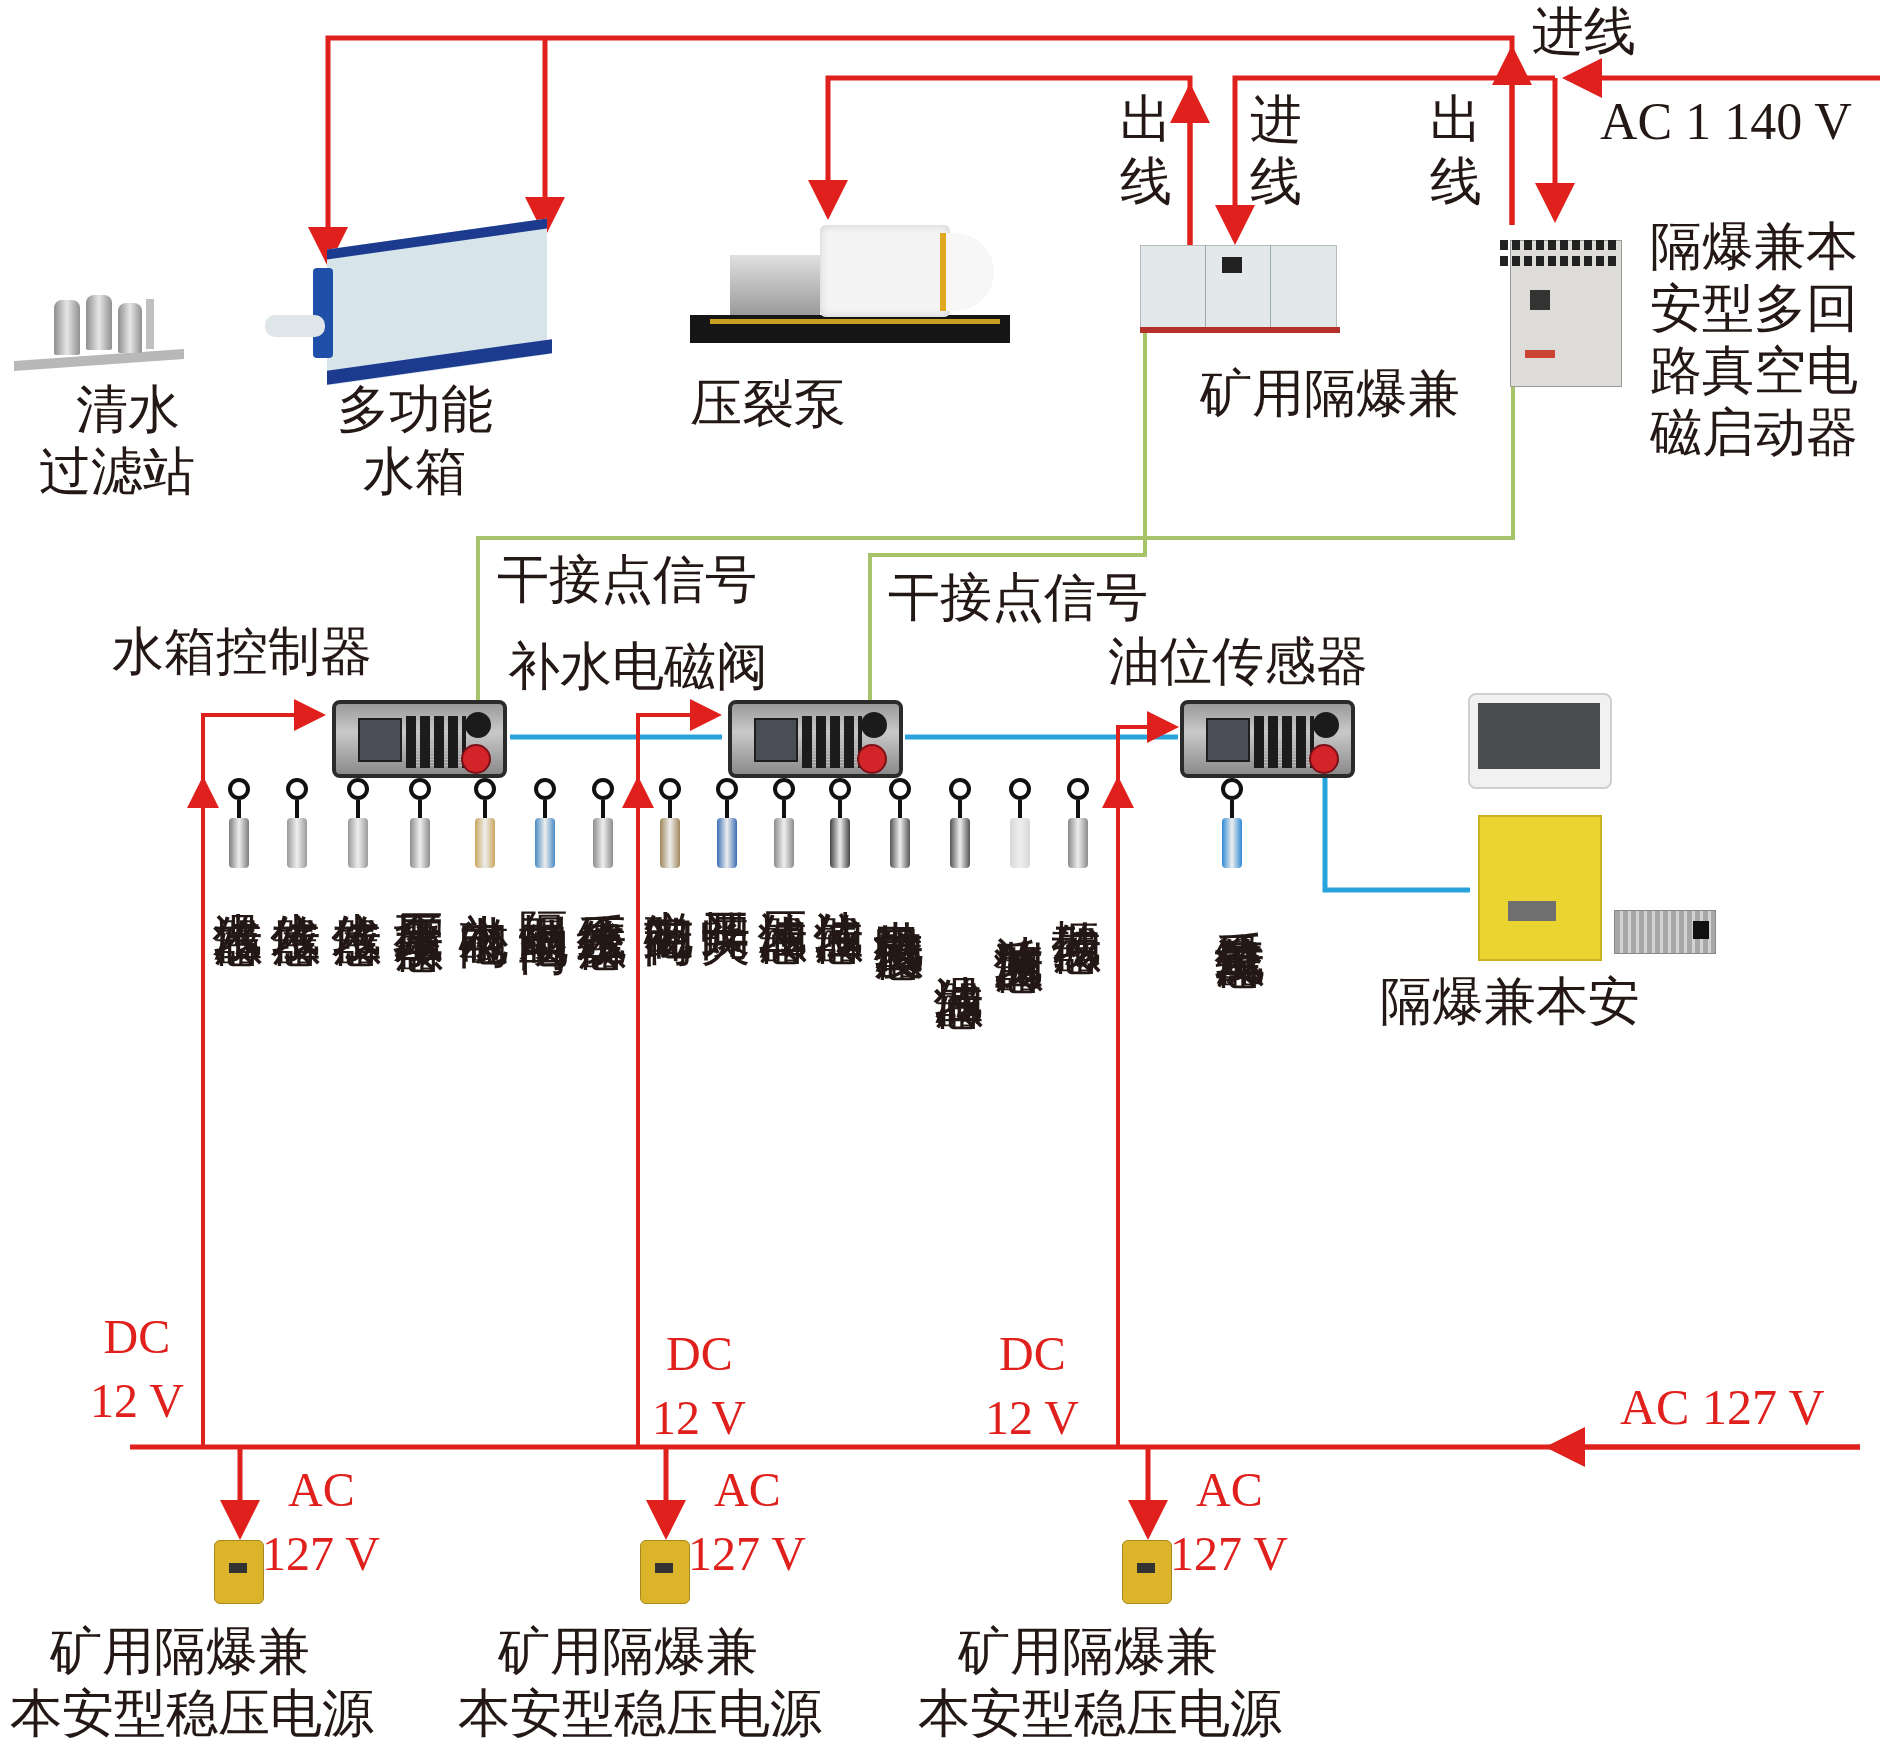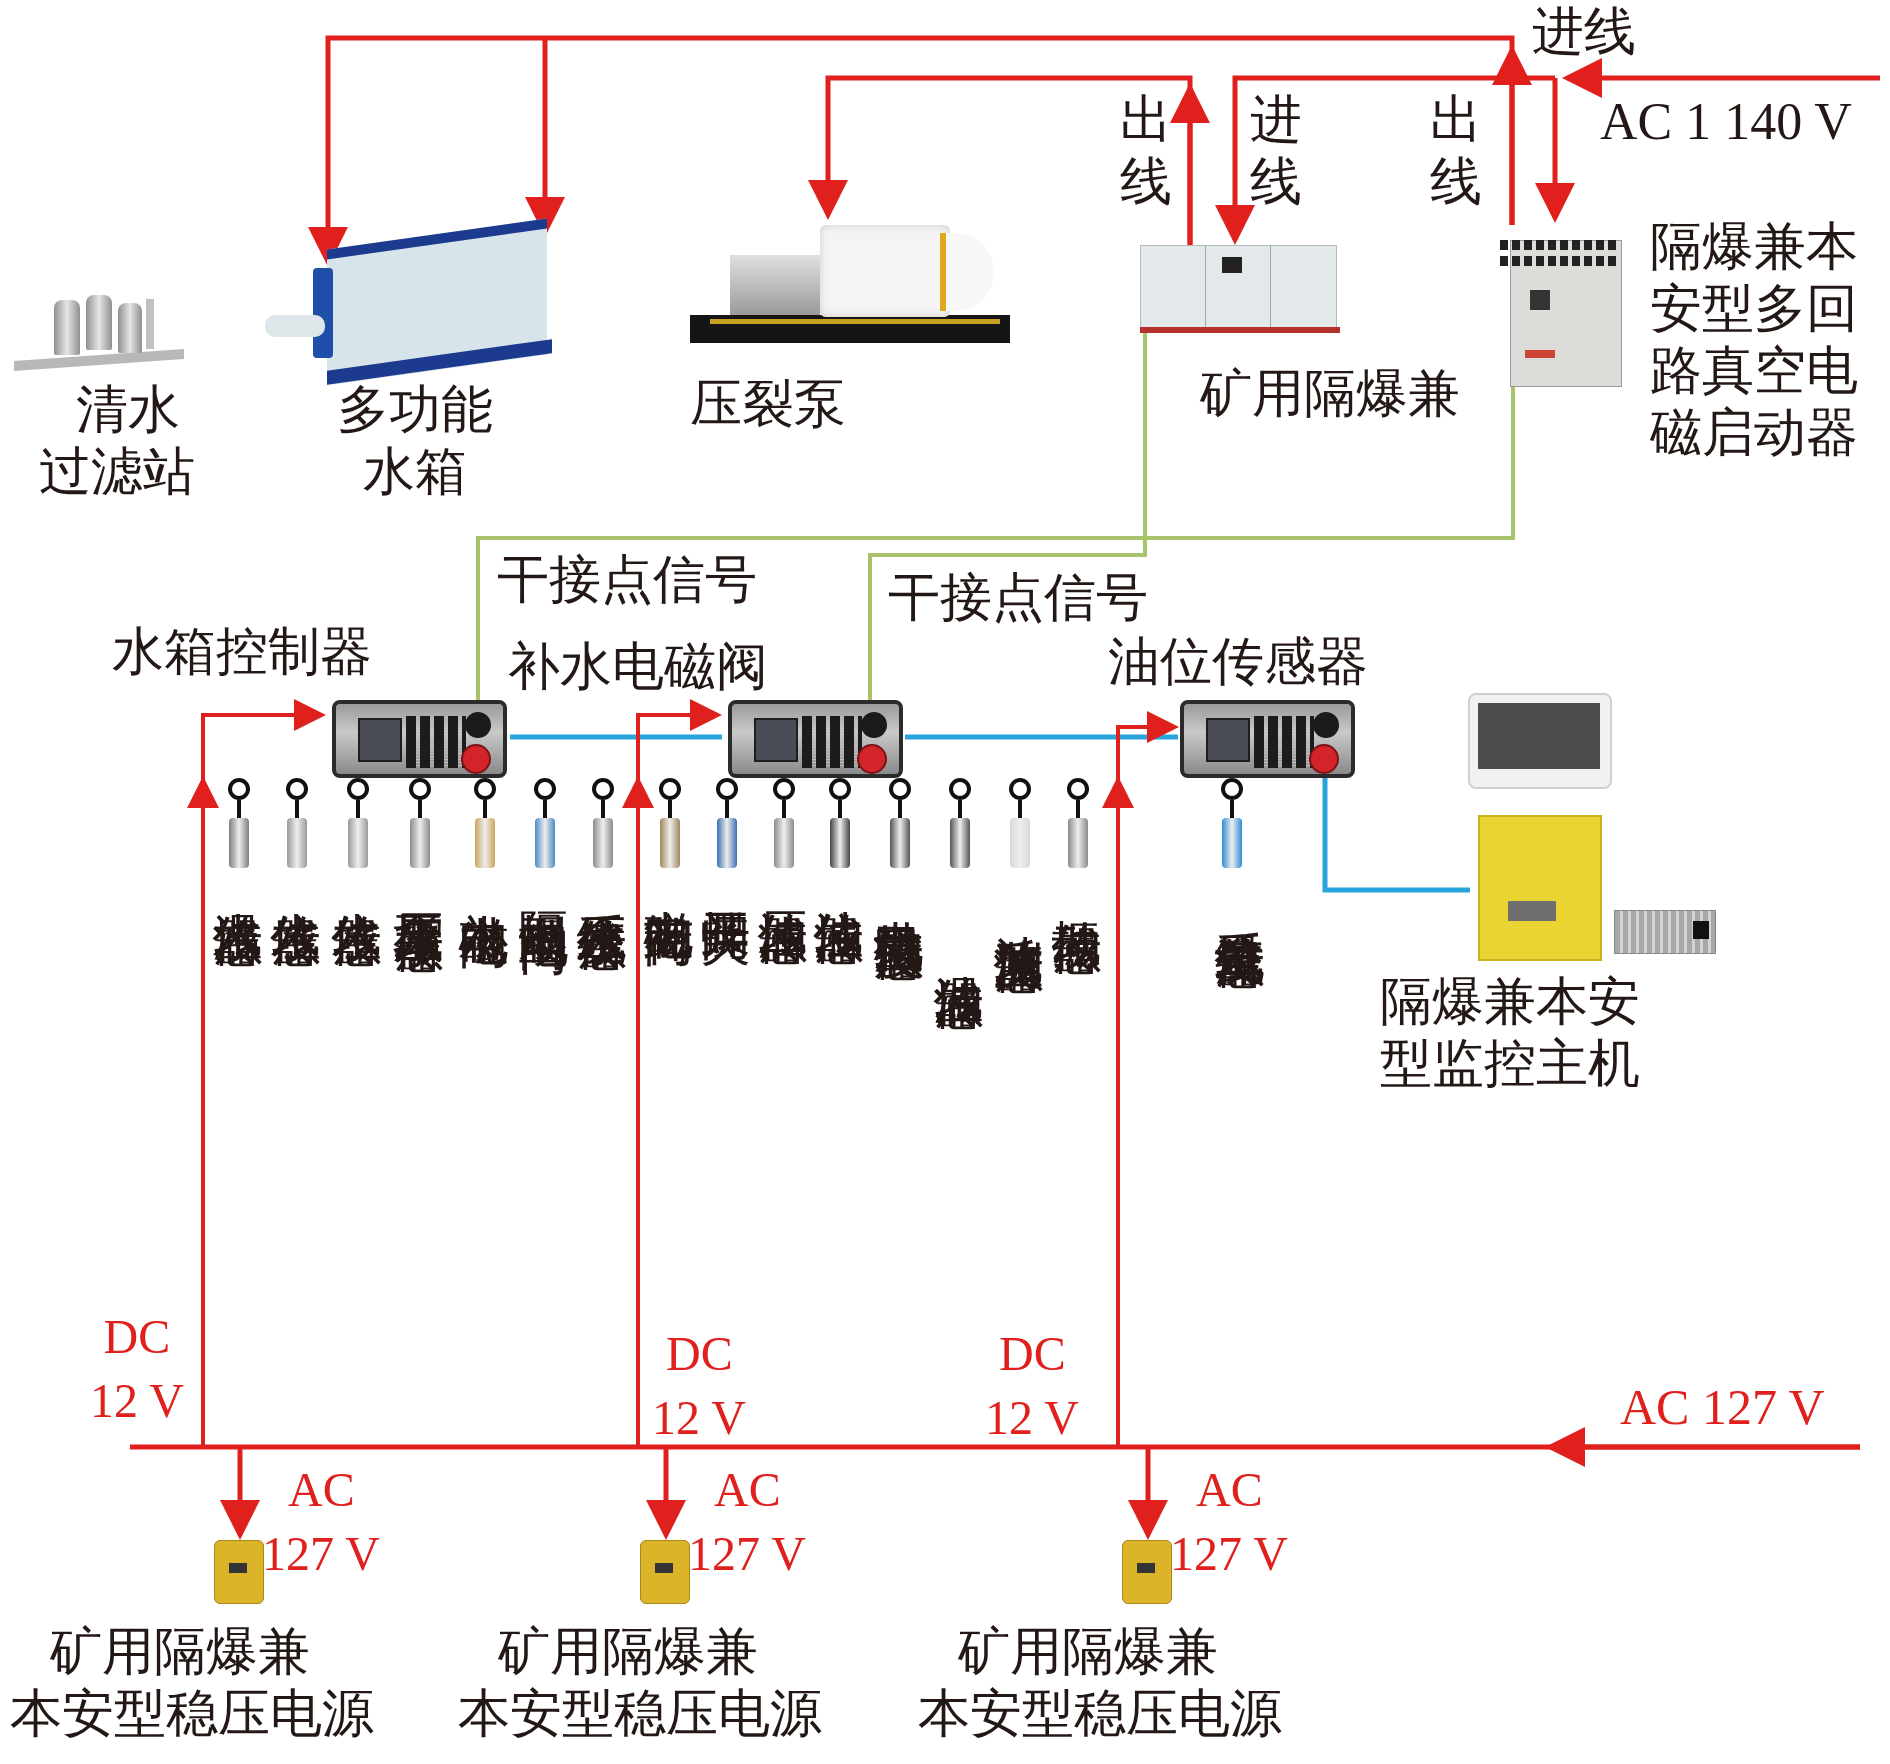--- a/index.html
+++ b/index.html
@@ -180,21 +180,20 @@
   <div style="position:absolute;left:8px;top:8px;width:122px;height:66px;background:#4b4c4e;"></div>
 </div>
 <div class="dev" style="left:1478px;top:815px;width:120px;height:142px;background:#e9d432;border:2px solid #c8b21f;">
   <div style="position:absolute;left:28px;top:84px;width:48px;height:20px;background:#6f6f6f;"></div>
 </div>
 <div class="dev" style="left:1614px;top:910px;width:100px;height:42px;background:repeating-linear-gradient(90deg,#a7a7a7 0 5px,#d3d3d3 5px 8px);border:1px solid #888;">
   <div style="position:absolute;right:6px;top:10px;width:16px;height:18px;background:#111;"></div>
 </div>
 <div class="lbl big" style="left:1380px;top:970px;">
   <div>隔爆兼本安</div>
-  <div>型监控主机</div>
 </div>
 
 <div id="sensor-layer">
     <div class="pin" style="left: 228px; top: 778px;"></div>
     <div class="pinstem" style="left: 237px; top: 800px; height: 18px;"></div>
     <div class="sensor" style="left: 229px; top: 818px; width: 20px; height: 50px; background: linear-gradient(90deg, rgb(125, 125, 125), rgb(238, 238, 238), rgb(125, 125, 125));"></div>
     <div class="pin" style="left: 286px; top: 778px;"></div>
     <div class="pinstem" style="left: 295px; top: 800px; height: 18px;"></div>
     <div class="sensor" style="left: 287px; top: 818px; width: 20px; height: 50px; background: linear-gradient(90deg, rgb(154, 154, 154), rgb(238, 238, 238), rgb(154, 154, 154));"></div>
     <div class="pin" style="left: 347px; top: 778px;"></div>

